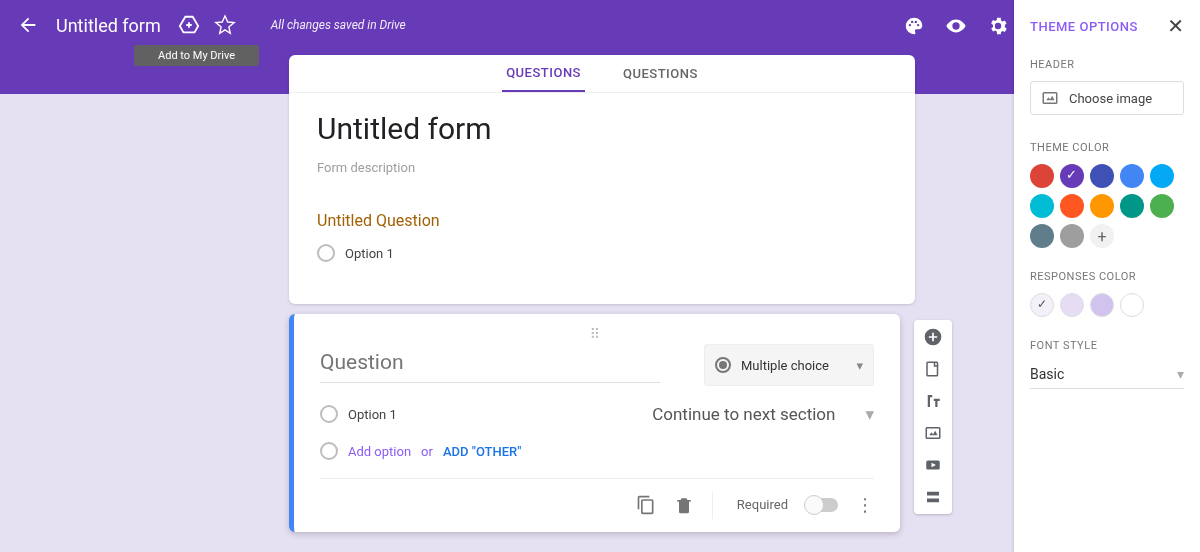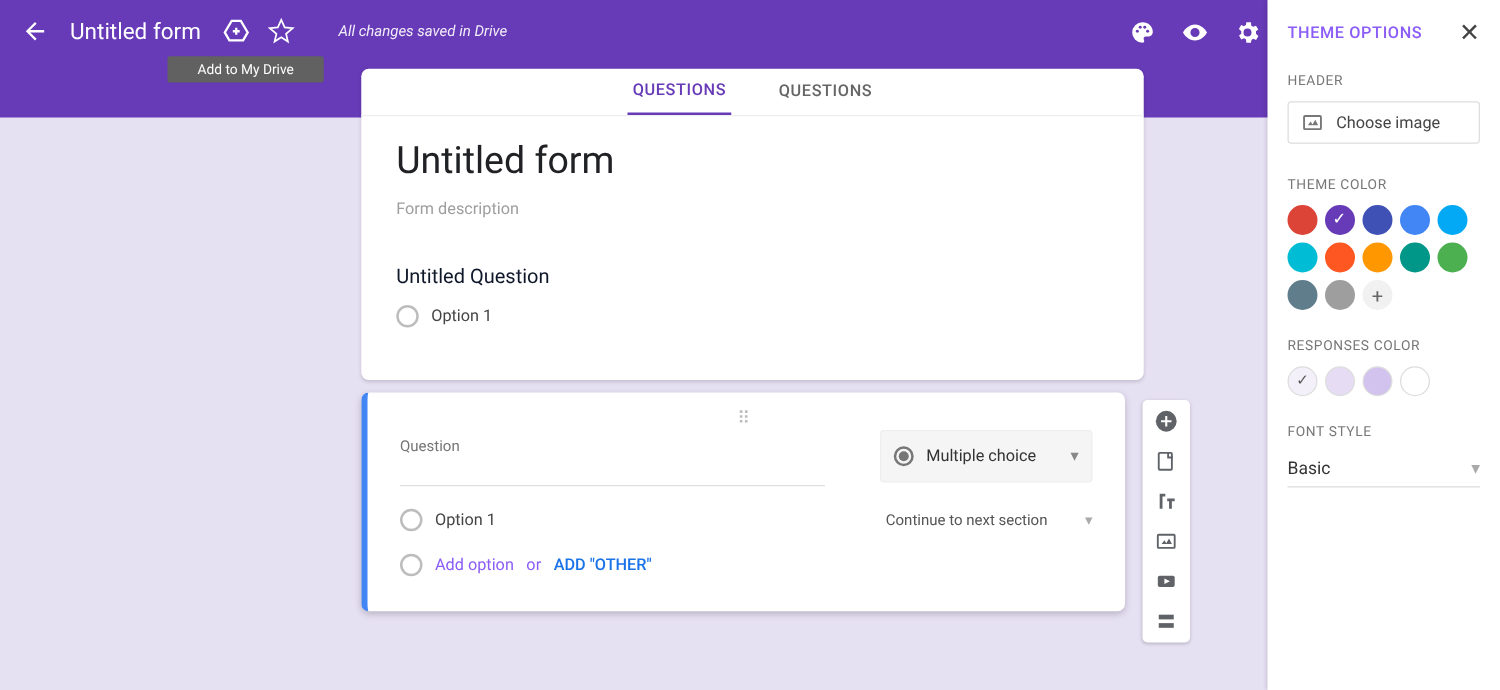--- a/index.html
+++ b/index.html
@@ -17,37 +17,37 @@
 
   
   .main-card { position: absolute; left: 289px; top: 55px; width: 626px; background:#fff; border-radius:6px; box-shadow: 0 1px 3px rgba(0,0,0,.15); }
   .tabs { display:flex; justify-content:center; gap:34px; height:38px; border-bottom:1px solid #eee; align-items:center; }
   .tab { font-size:13px; font-weight:500; letter-spacing:.5px; color:#666; padding:10px 4px; cursor:pointer; }
   .tab.active { color:#673ab7; border-bottom:2px solid #673ab7; }
   .form-header { padding: 18px 28px 30px 28px; }
   .form-title { font-size:30px; font-weight:400; color:#202124; margin-bottom:14px; }
   .form-desc { font-size:13px; color:#9e9e9e; }
   .q1 { padding: 6px 28px 28px 28px; }
-  .q1-title { font-size:16px; color:#0f172a; margin-bottom:14px; }
+  .q1-title { font-size:16px; color:#a16207; margin-bottom:14px; }
   .opt-row { display:flex; align-items:center; gap:10px; font-size:13px; color:#444; margin-bottom:14px; }
   .radio { width:18px; height:18px; border:2px solid #bdbdbd; border-radius:50%; flex-shrink:0; }
 
   
   .q2-card { position:absolute; left:289px; top:314px; width:611px; background:#fff; border-radius:6px; box-shadow:0 2px 6px rgba(0,0,0,.2); border-left:5px solid #4285f4; padding: 12px 26px 10px 26px; }
   .drag-handle { text-align:center; color:#bdbdbd; font-size:14px; letter-spacing:4px; height:12px; margin-bottom:6px; }
   .q2-row1 { display:flex; justify-content:space-between; align-items:flex-start; gap:20px; }
-  .q2-input { flex:1; font-size:12px; color:#9e9e9e; padding:6px 0 24px 0; border:none; border-bottom:1px solid #e0e0e0; outline:none; max-width:340px; }
+  .q2-input { flex:1; font-size:21px; color:#9e9e9e; padding:6px 0 8px 0; border:none; border-bottom:1px solid #e0e0e0; outline:none; max-width:340px; }
   .type-select { width:170px; height:42px; background:#f5f5f5; border:1px solid #eee; border-radius:3px; display:flex; align-items:center; padding:0 10px; gap:10px; font-size:13px; color:#333; cursor:pointer; }
   .type-select .arrow { margin-left:auto; color:#888; }
   .filled-radio { width:16px;height:16px;border:2px solid #777;border-radius:50%; display:flex;align-items:center;justify-content:center;}
   .filled-radio::after{content:"";width:8px;height:8px;background:#777;border-radius:50%;}
 
   .q2-options { margin-top:18px; }
   .opt-row2 { display:flex; align-items:center; gap:10px; font-size:13px; color:#444; margin-bottom:18px; }
-  .goto-select { color:#555; font-size:12px; display:flex; align-items:center; gap:30px; cursor:pointer; }
+  .goto-select { color:#555; font-size:17px; display:flex; align-items:center; gap:30px; cursor:pointer; }
   .goto-select .arrow { color:#aaa; }
   .spacer { flex:1; }
   .add-opt { color:#8b5cf6; }
   .add-other { color:#1a73e8; font-weight:500; }
 
   .q2-footer { border-top:1px solid #eee; margin-top:16px; padding-top:8px; display:flex; align-items:center; justify-content:flex-end; gap:18px; height:44px; }
   .footer-icon { color:#757575; cursor:pointer; }
   .req-label { font-size:13px; color:#666; margin-left:6px; }
   .switch { width:32px; height:14px; background:#ccc; border-radius:10px; position:relative; cursor:pointer; }
   .switch::after { content:""; position:absolute; left:-2px; top:-3px; width:18px; height:18px; background:#fafafa; border:1px solid #ccc; border-radius:50%; }
@@ -161,20 +161,36 @@
         <span>Continue to next section</span>
         <span class="arrow">▾</span>
       </div>
     </div>
     <div class="opt-row2">
       <div class="radio"></div>
       <span class="add-opt">Add option</span>
       <span class="add-opt">  or  </span>
       <span class="add-other">ADD "OTHER"</span>
     </div>
+  </div>
+  <div class="q2-footer">
+    <div class="footer-icon">
+      <svg width="20" height="20" viewBox="0 0 24 24" fill="#757575">
+          <path d="M16 1H4a2 2 0 00-2 2v14h2V3h12zm3 4H8a2 2 0 00-2 2v14a2 2 0 002 2h11a2 2 0 002-2V7a2 2 0 00-2-2zm0 16H8V7h11z"></path>
+        </svg>
+    </div>
+    <div class="footer-icon">
+      <svg width="20" height="20" viewBox="0 0 24 24" fill="#757575">
+          <path d="M6 7h12v13a2 2 0 01-2 2H8a2 2 0 01-2-2zM9 4h6l1 2h4v2H4V6h4z"></path>
+        </svg>
+    </div>
+    <div style="width:1px;height:28px;background:#eee"></div>
+    <span class="req-label">Required</span>
+    <div class="switch"></div>
+    <div class="kebab">⋮</div>
   </div>
 </div>
 
 <div class="side-toolbar">
   <div class="titem">
       <svg width="20" height="20" viewBox="0 0 24 24" fill="#5f6368">
         <circle cx="12" cy="12" r="10"></circle>
         <path d="M11 7h2v10h-2zM7 11h10v2H7z" fill="#fff"></path>
       </svg>
     </div>

